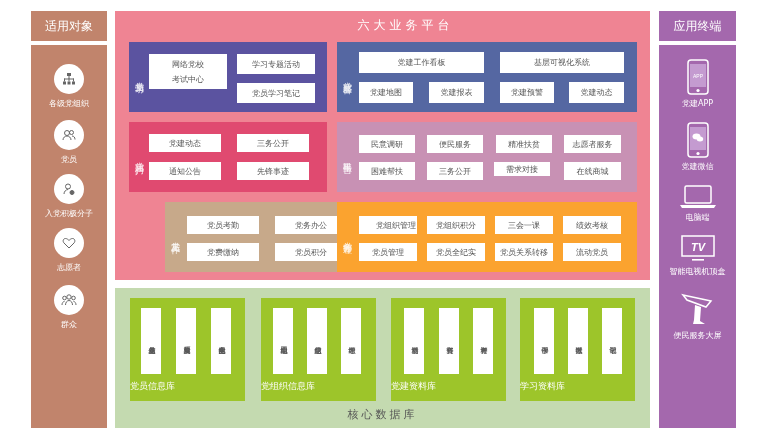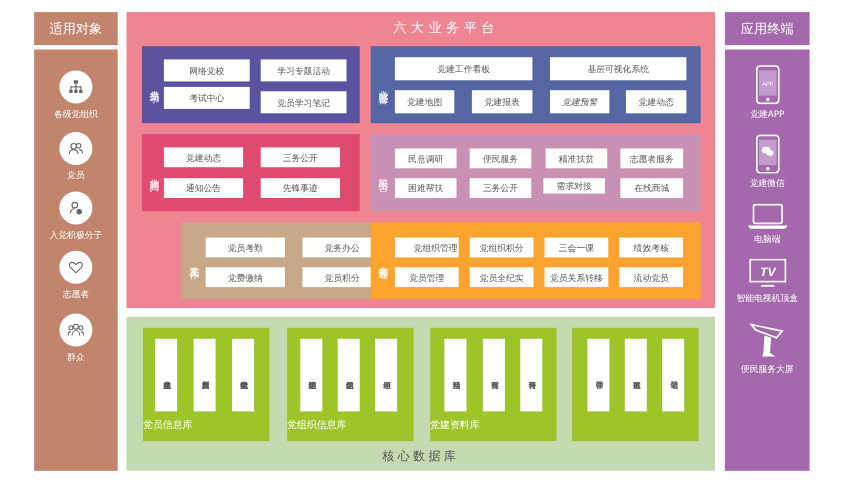--- a/index.html
+++ b/index.html
@@ -108,21 +108,21 @@
 </div>
 
 <div class="abs platform">
   <div class="platform-title">六大业务平台</div>
 </div>
 
 <div class="module m-study">
   <div class="vlabel">党员学习</div>
   <div class="btn" style="left:20px;top:12px;width:78px;height:20px;">网络党校</div>
   <div class="btn" style="left:108px;top:12px;width:78px;height:20px;">学习专题活动</div>
-  <div class="btn" style="left:20px;top:37px;width:78px;height:20px;">考试中心</div>
+  <div class="btn" style="left:20px;top:27px;width:78px;height:20px;">考试中心</div>
   <div class="btn" style="left:108px;top:41px;width:78px;height:20px;">党员学习笔记</div>
 </div>
 
 <div class="module m-portal">
   <div class="vlabel">党建门户</div>
   <div class="btn" style="left:20px;top:12px;width:72px;height:18px;">党建动态</div>
   <div class="btn" style="left:108px;top:12px;width:72px;height:18px;">三务公开</div>
   <div class="btn" style="left:20px;top:40px;width:72px;height:18px;">通知公告</div>
   <div class="btn" style="left:108px;top:40px;width:72px;height:18px;">先锋事迹</div>
 </div>
@@ -134,21 +134,21 @@
   <div class="btn" style="left:22px;top:41px;width:72px;height:18px;">党费缴纳</div>
   <div class="btn" style="left:110px;top:41px;width:72px;height:18px;">党员积分</div>
 </div>
 
 <div class="module m-super">
   <div class="vlabel">党建监督</div>
   <div class="btn" style="left:22px;top:10px;width:125px;height:21px;">党建工作看板</div>
   <div class="btn" style="left:163px;top:10px;width:124px;height:21px;">基层可视化系统</div>
   <div class="btn" style="left:22px;top:40px;width:54px;height:21px;">党建地图</div>
   <div class="btn" style="left:92px;top:40px;width:55px;height:21px;">党建报表</div>
-  <div class="btn" style="left:163px;top:40px;width:54px;height:21px;font-style:italic;">党建预警</div>
+  <div class="btn" style="left:163px;top:40px;width:54px;height:21px;">党建预警</div>
   <div class="btn" style="left:232px;top:40px;width:55px;height:21px;">党建动态</div>
 </div>
 
 <div class="module m-civic">
   <div class="vlabel">民生平台</div>
   <div class="btn" style="left:22px;top:13px;width:56px;height:18px;">民意调研</div>
   <div class="btn" style="left:90px;top:13px;width:56px;height:18px;">便民服务</div>
   <div class="btn" style="left:159px;top:13px;width:56px;height:18px;">精准扶贫</div>
   <div class="btn" style="left:227px;top:13px;width:57px;height:18px;">志愿者服务</div>
   <div class="btn" style="left:22px;top:40px;width:56px;height:18px;">困难帮扶</div>
@@ -185,20 +185,21 @@
   <div class="lib" style="left:276px;">
     <div class="col" style="left:13px;">活动资料</div>
     <div class="col" style="left:48px;">宣传资料</div>
     <div class="col" style="left:82px;">考评资料</div>
     <div class="libname">党建资料库</div>
   </div>
   <div class="lib" style="left:405px;">
     <div class="col" style="left:14px;">学习课件</div>
     <div class="col" style="left:48px;">考试数据</div>
     <div class="col" style="left:82px;">学习笔记</div>
+    <div class="libname">学习资料库</div>
   </div>
   <div class="core-title">核心数据库</div>
 </div>
 
 <div class="abs right-head">应用终端</div>
 <div class="abs right-body">
   <div class="terminal" style="top:14px;">
     <svg width="22" height="36" viewBox="0 0 22 36">
         <rect x="1" y="1" width="20" height="34" rx="3" fill="none" stroke="#fff" stroke-width="1.5"></rect>
         <rect x="3" y="5" width="16" height="23" fill="#c49bd0"></rect>

